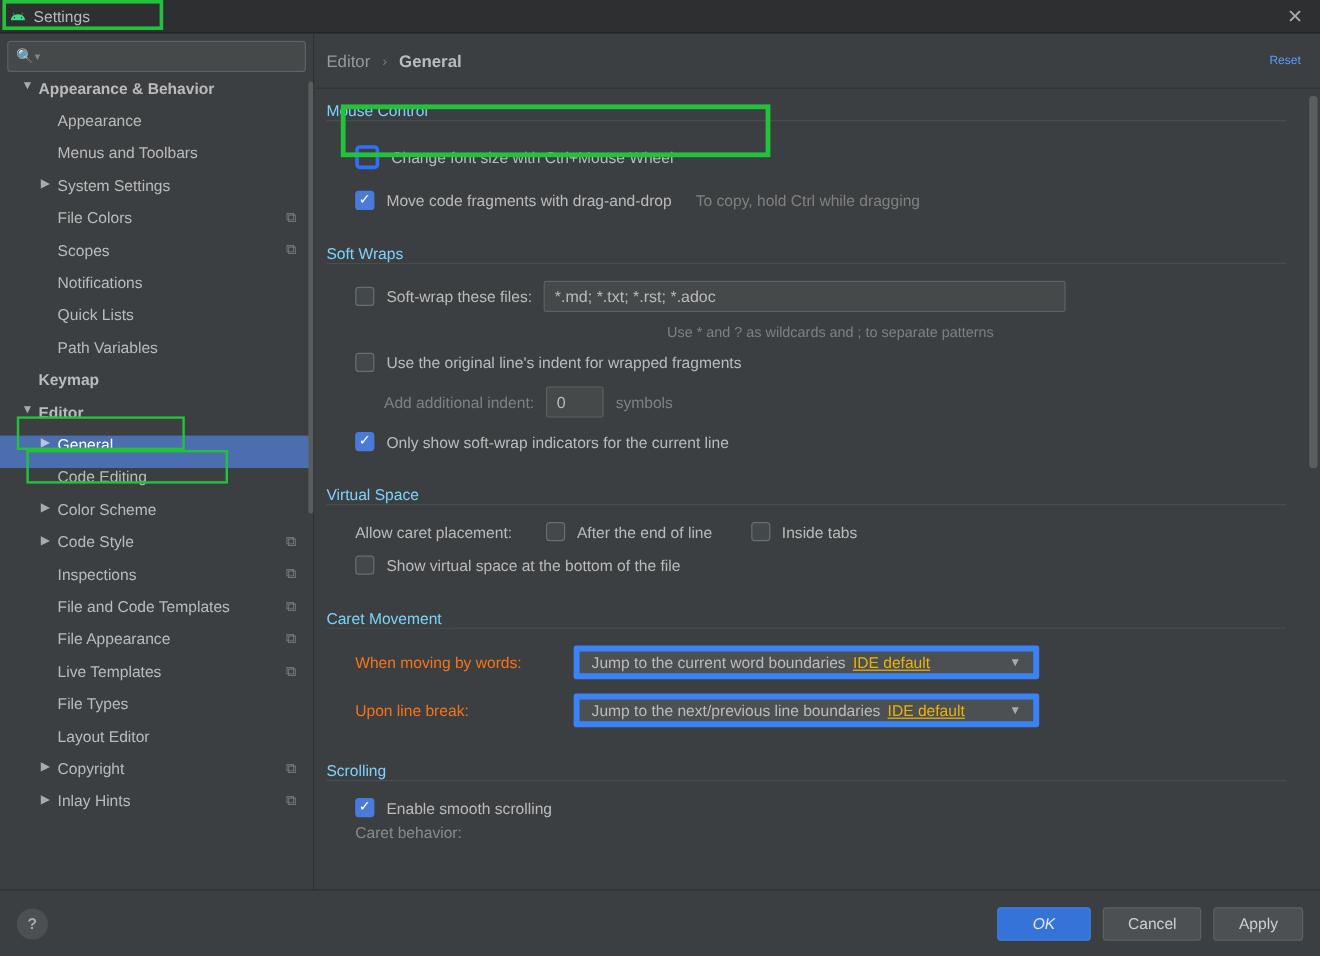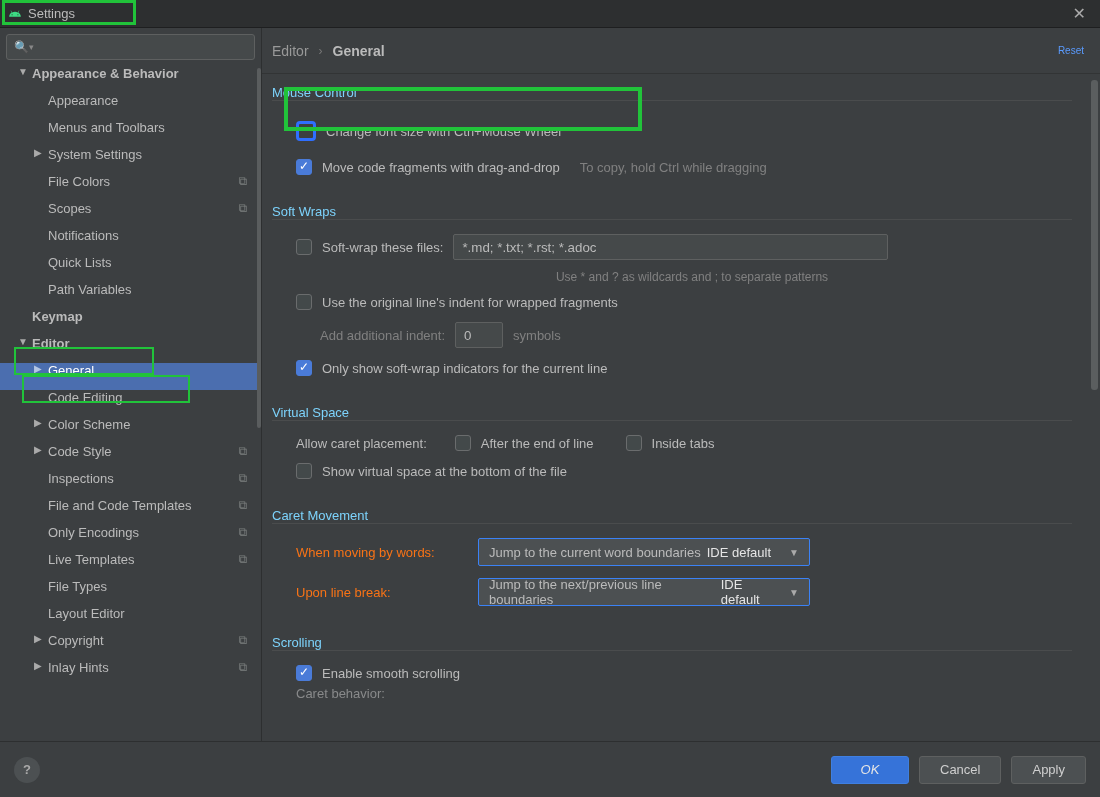--- a/index.html
+++ b/index.html
@@ -156,33 +156,33 @@
     color:#bbb;
     height:26px;
     padding:0 8px;
     border-radius:2px;
   }
   .text-input.wide { width: 435px; }
   .text-input.small { width: 48px; text-align:left;}
   .hint-center { text-align:center; color:#808080; font-size:12px; padding:4px 0 4px 40px; }
   .select {
     background:#4c5052;
-    border:1px solid #3b82f6;
+    border:5px solid #3b82f6;
     color:#bbb;
     height:28px;
     padding:0 28px 0 10px;
     border-radius:2px;
-    width:332px;
+    width:388px;
     display:flex; align-items:center; position:relative;
     cursor:pointer;
   }
   .select .sel-arrow {
     position:absolute; right:10px; color:#aaa; font-size:10px;
   }
-  .sel-muted { color:#e5e5e5; margin-left:6px;}
+  .sel-muted { color:#eab308; margin-left:6px;text-decoration:underline;}
   .label-col { width:172px; display:inline-block; color:#f97316;}
   
   .footer {
     height: 56px;
     border-top: 1px solid #2d2f30;
     display:flex; align-items:center; justify-content:space-between;
     padding: 0 14px;
     background:#3c3f41;
   }
   .help-btn {
@@ -292,21 +292,21 @@
           <span>Inspections</span>
           <span class="copy-ico">⧉</span>
         </div>
         <div class="tree-item l1">
           <span class="caret none"></span>
           <span>File and Code Templates</span>
           <span class="copy-ico">⧉</span>
         </div>
         <div class="tree-item l1">
           <span class="caret none"></span>
-          <span>Only Encodings</span>
+          <span>File Appearance</span>
           <span class="copy-ico">⧉</span>
         </div>
         <div class="tree-item l1">
           <span class="caret none"></span>
           <span>Live Templates</span>
           <span class="copy-ico">⧉</span>
         </div>
         <div class="tree-item l1">
           <span class="caret none"></span>
           <span>File Types</span>

